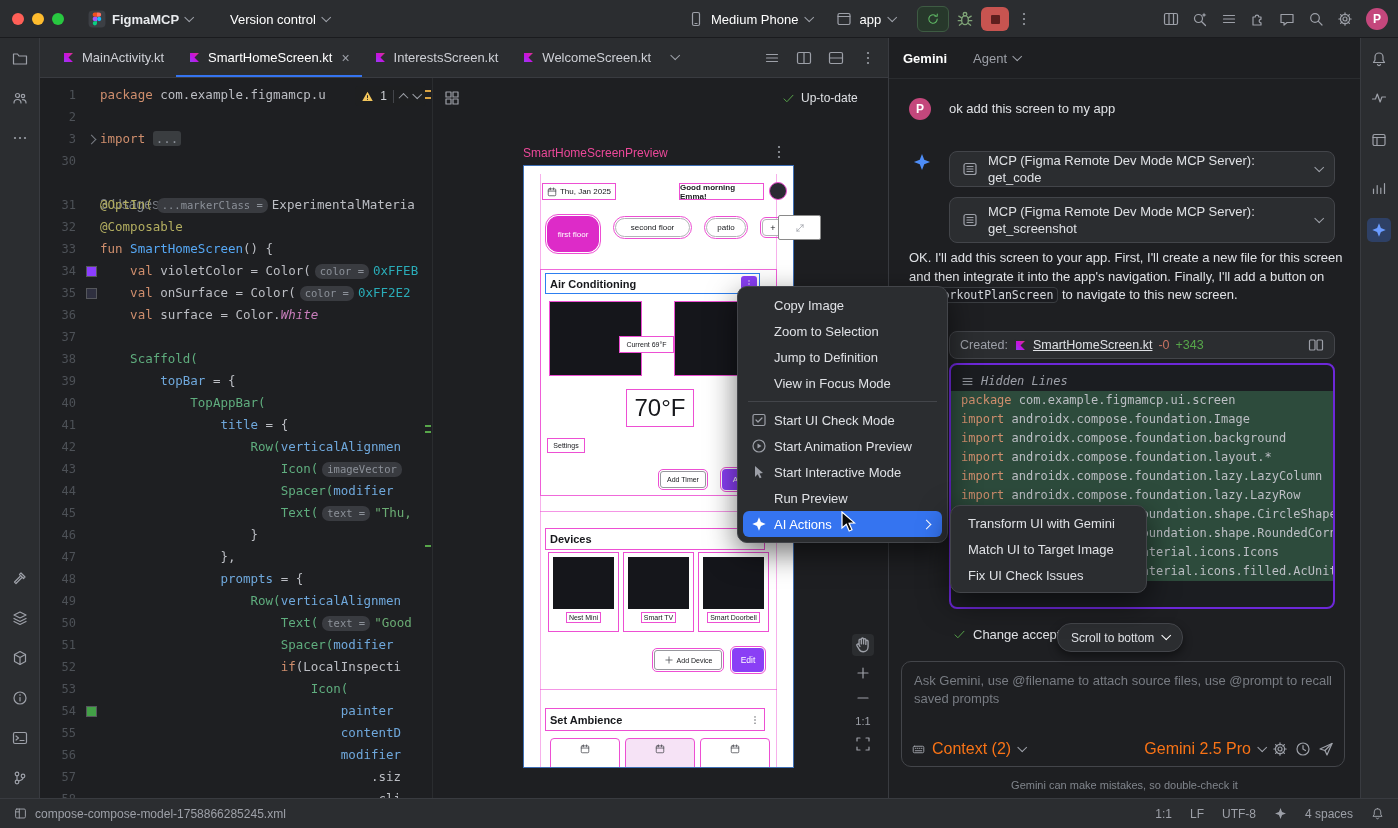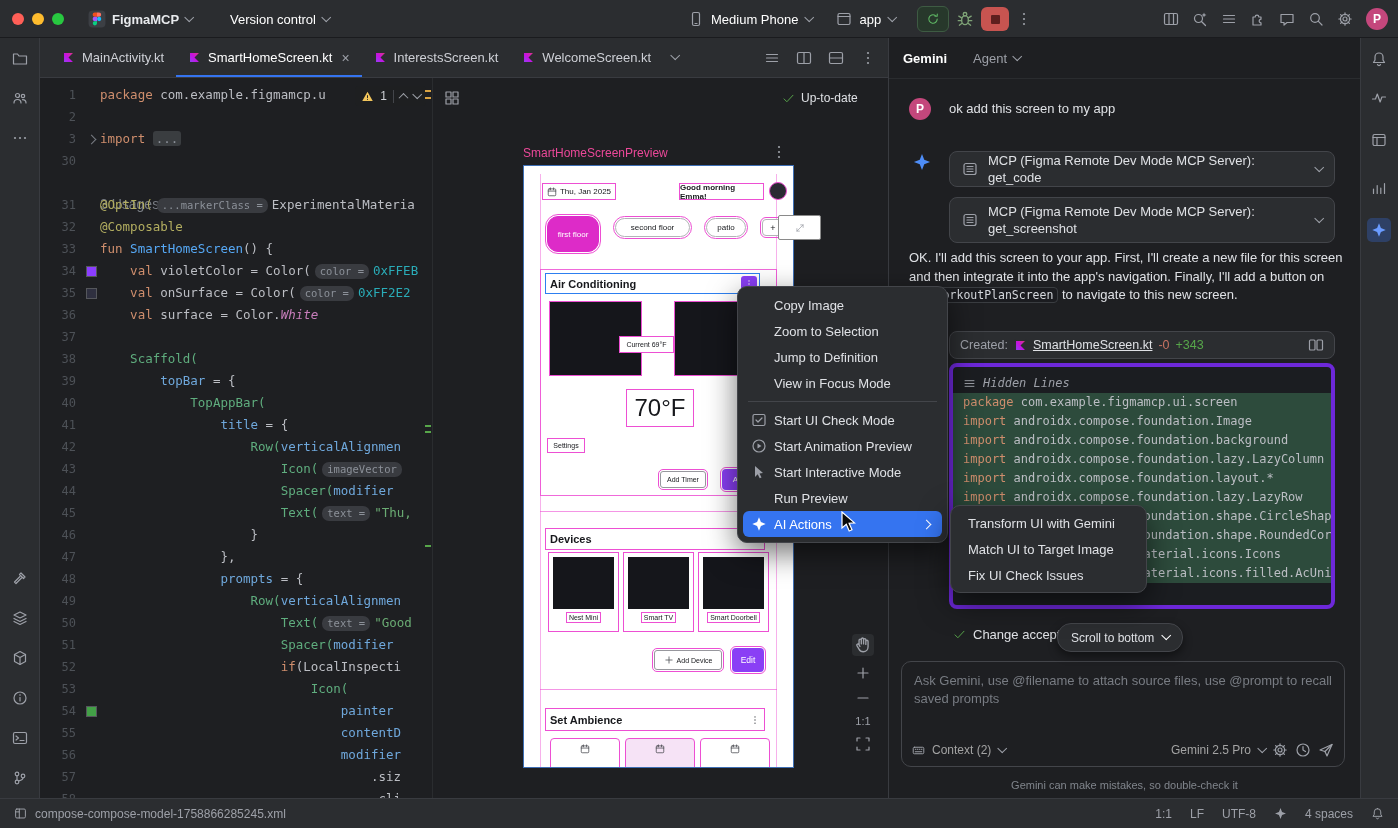--- a/index.html
+++ b/index.html
@@ -113,30 +113,30 @@
   .g-card2{top:118px;height:46px;}
   .g-cardtext{flex:1;line-height:17px;max-width:300px;}
   .g-card .chev{margin-left:auto;}
   .g-para{position:absolute;left:20px;top:170px;width:436px;line-height:18.5px;color:#DFE1E5;}
   .g-chip{font-family:"DejaVu Sans Mono",monospace;font-size:11.5px;background:#1B1C20;border:1px solid #3A3D41;border-radius:4px;padding:0 4px;color:#D5D8DD;}
   .g-created{position:absolute;left:60px;top:252px;width:386px;height:28px;background:#2B2D30;border:1px solid #43454A;border-radius:8px;box-sizing:border-box;display:flex;align-items:center;gap:6px;padding:0 10px;font-size:12.5px;}
   .g-muted{color:#9DA0A8;}
   .g-file{color:#DFE1E5;text-decoration:underline;}
   .g-del{color:#C77261;} .g-add{color:#57A64A;}
   .g-created .ic.right{margin-left:auto;}
-  .g-code{position:absolute;left:60px;top:284px;width:386px;height:246px;background:#1B1D21;border:4px solid #6d28d9;border-radius:8px;box-sizing:border-box;overflow:hidden;font-family:"DejaVu Sans Mono",monospace;font-size:12px;line-height:19px;padding:6px 0;}
+  .g-code{position:absolute;left:60px;top:284px;width:386px;height:246px;background:#1B1D21;border:2px solid #6d28d9;border-radius:8px;box-sizing:border-box;overflow:hidden;font-family:"DejaVu Sans Mono",monospace;font-size:12px;line-height:19px;padding:6px 0;}
   .g-code-header{padding:0 10px;color:#9DA0A8;font-style:italic;display:flex;gap:7px;align-items:center;height:20px;}
   .g-cl{padding:0 10px;white-space:pre;color:#BCBEC4;}
   .g-cl.add{background:var(--diffadd,#2D4B3C);}
   .g-cl .kw{color:#CF8E6D;}
   .g-status{position:absolute;left:64px;top:548px;display:flex;align-items:center;gap:7px;color:#DFE1E5;}
   .g-scrollpill{position:absolute;left:168px;top:544px;height:27px;padding:0 13px;background:#2B2D30;border:1px solid #43454A;border-radius:14px;display:flex;align-items:center;gap:8px;font-size:12px;color:#DFE1E5;z-index:6;box-shadow:0 4px 10px rgba(0,0,0,.45);}
   .g-input{position:absolute;left:12px;top:582px;width:444px;height:106px;border:1px solid #43454A;border-radius:10px;box-sizing:border-box;padding:10px 12px;}
   .g-placeholder{color:#787C83;line-height:18px;}
-  .g-input-toolbar{position:absolute;left:10px;right:10px;bottom:8px;display:flex;align-items:center;gap:7px;color:#a3a3a3;font-size:12px;}
+  .g-input-toolbar{position:absolute;left:10px;right:10px;bottom:8px;display:flex;align-items:center;gap:7px;color:#f97316;font-size:16px;}
   .g-input-toolbar .spacer{flex:1;}
   .g-disclaimer{position:absolute;left:0;right:0;top:700px;text-align:center;font-size:11px;color:#80858C;}
   .k-icon{width:13px;height:13px;flex:none;display:inline-flex;}
 
   
   #context-menu{position:absolute;left:737px;top:286px;width:211px;background:#2B2D30;border:1px solid #43454A;border-radius:10px;padding:5px 0;box-shadow:0 10px 30px rgba(0,0,0,.55);z-index:50;box-sizing:border-box;}
   .cm-item{height:26px;display:flex;align-items:center;padding:0 8px 0 8px;margin:0 5px;border-radius:6px;color:#DFE1E5;gap:7px;}
   .cm-ic{width:16px;height:16px;flex:none;display:inline-flex;color:#9DA0A8;}
   .cm-ic svg{width:100%;height:100%;}
   .cm-item.hl{background:var(--accent,#3574F0);color:#fff;}
@@ -812,22 +812,22 @@
                 <path d="M2.5 4.5h11M2.5 8h11M2.5 11.5h11"></path>
               </svg>
             </span>
           <span>Hidden Lines</span>
         </div>
         <div id="g-code-lines">
             <div class="g-cl add"><span class="kw">package </span><span>com.example.figmamcp.ui.screen</span></div>
             <div class="g-cl"></div>
             <div class="g-cl add"><span class="kw">import </span><span>androidx.compose.foundation.Image</span></div>
             <div class="g-cl add"><span class="kw">import </span><span>androidx.compose.foundation.background</span></div>
+            <div class="g-cl add"><span class="kw">import </span><span>androidx.compose.foundation.layout.*</span></div>
             <div class="g-cl add"><span class="kw">import </span><span>androidx.compose.foundation.lazy.LazyColumn</span></div>
-            <div class="g-cl add"><span class="kw">import </span><span>androidx.compose.foundation.layout.*</span></div>
             <div class="g-cl add"><span class="kw">import </span><span>androidx.compose.foundation.lazy.LazyRow</span></div>
             <div class="g-cl add"><span class="kw">import </span><span>androidx.compose.foundation.shape.CircleShape</span></div>
             <div class="g-cl add"><span class="kw">import </span><span>androidx.compose.foundation.shape.RoundedCornerShape</span></div>
             <div class="g-cl add"><span class="kw">import </span><span>androidx.compose.material.icons.Icons</span></div>
             <div class="g-cl add"><span class="kw">import </span><span>androidx.compose.material.icons.filled.AcUnit</span></div>
           </div>
       </div>
 
       <div class="g-status">
         <span class="ic sm green">

